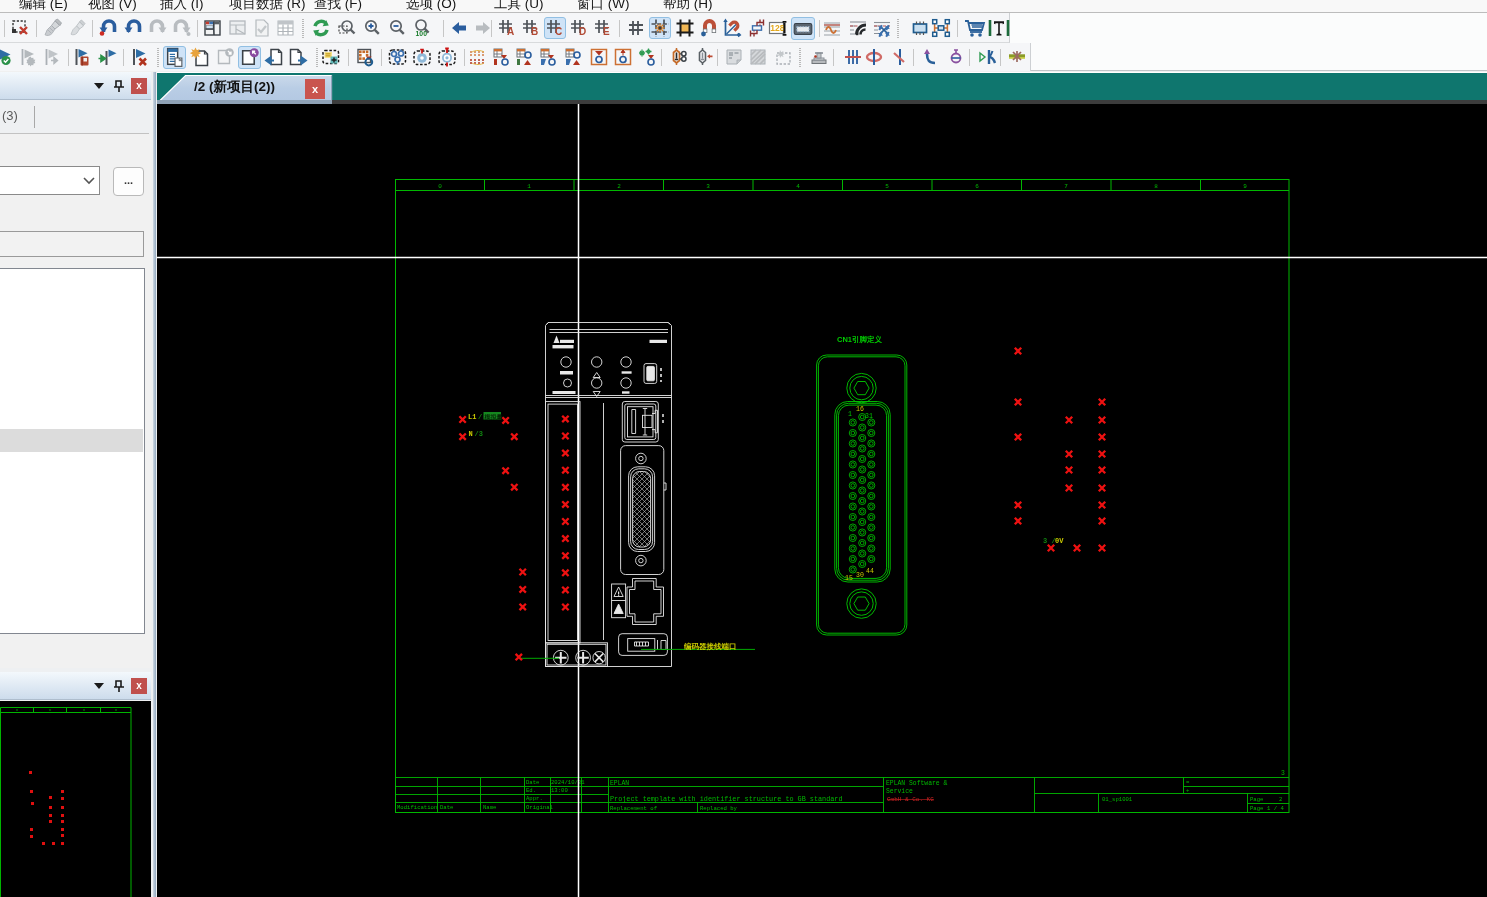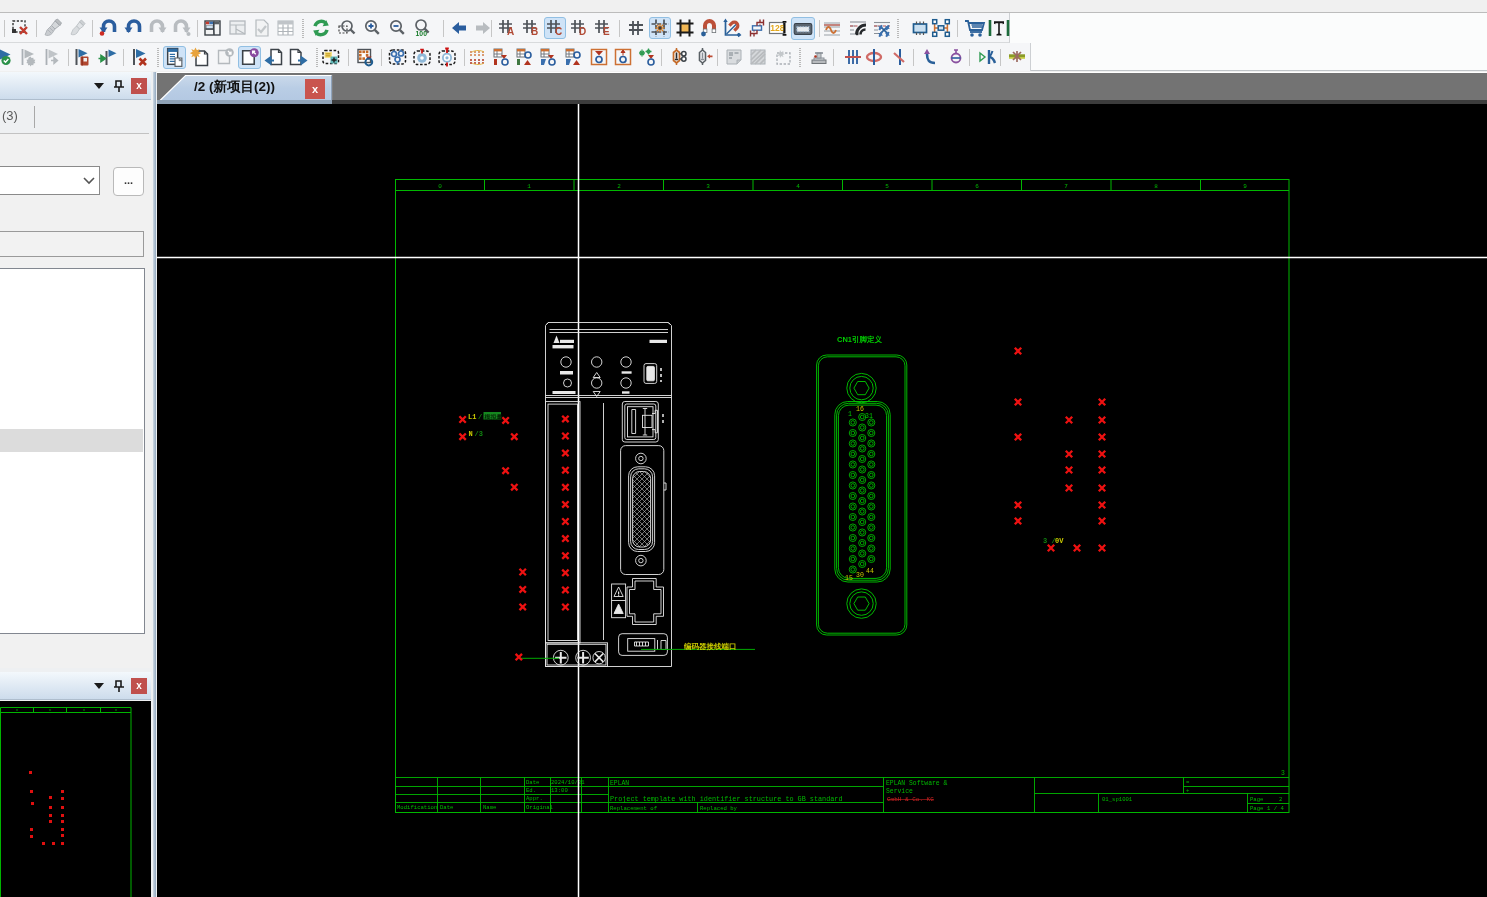--- a/index.html
+++ b/index.html
@@ -21,29 +21,41 @@
 .grip{position:absolute;width:1px;background:none;border-left:1px dotted #b9b9b9;border-right:1px dotted #b9b9b9}
 #tb1 .grip{top:6px;height:19px}
 #tb2 .grip{top:5px;height:19px}
 .sel{background:#cfe3f7;border:1px solid #91bfe3;border-radius:3px}
 
 #dock{position:absolute;left:0;top:72px;width:157px;height:825px;background:#eef0f2}
 .tbar{position:absolute;left:0;width:151px;height:28px;background:linear-gradient(#f3f8fc,#cddcec);border-bottom:1px solid #aebdcd}
 .tbtn{position:absolute;top:7px}
 #panel1{position:absolute;left:0;top:28px;width:151px;height:568px;background:#f1f1f1}
 
-#tabbar{position:absolute;left:157px;top:72px;width:1330px;height:29px;background:#737373;border-top:1px solid #fff}
+#tabbar{position:absolute;left:157px;top:72px;width:1330px;height:29px;background:#0f766e;border-top:1px solid #fff}
 #tabstrip{position:absolute;left:157px;top:100px;width:1330px;height:4px;background:#3c3c3c}
 #tabstrip .lt{position:absolute;left:0;top:0;width:175px;height:4px;background:#8fa2b6}
 #canvas{position:absolute;left:157px;top:104px;width:1330px;height:793px;background:#000}
 #preview{position:absolute;left:0;top:629px;width:151px;height:196px;background:#000}
 </style>
 </head>
 <body>
 <div id="root">
+  <div id="menubar">
+    <span style="left:-4px">)</span>
+    <span style="left:19px">编辑 (E)</span>
+    <span style="left:88px">视图 (V)</span>
+    <span style="left:160px">插入 (I)</span>
+    <span style="left:229px">项目数据 (R)</span>
+    <span style="left:314px">查找 (F)</span>
+    <span style="left:406px">选项 (O)</span>
+    <span style="left:494px">工具 (U)</span>
+    <span style="left:577px">窗口 (W)</span>
+    <span style="left:663px">帮助 (H)</span>
+  </div>
   <div id="tb1">
       <div style="position:absolute;left:0;top:0;width:1010px;height:30px;background:#f5f6f8;border-right:1px solid #cdd0d3;border-bottom:1px solid #d8dadc"></div>
     <div class="sep" style="left:4px"></div>
       <div class="ic" style="left:11px"><svg viewBox="0 0 20 20">
           <rect x="2" y="3" width="12" height="11" fill="none" stroke="#333" stroke-width="1.4" stroke-dasharray="2.2 1.6"></rect>
           <rect x="1" y="11" width="4" height="4" fill="#333"></rect>
           <path d="M9 9l7 7M16 9l-7 7" stroke="#c23b2e" stroke-width="2.4"></path>
         </svg></div>
     <div class="sep" style="left:36px"></div>
     <div class="ic" style="left:43px"><svg viewBox="0 0 20 20">

